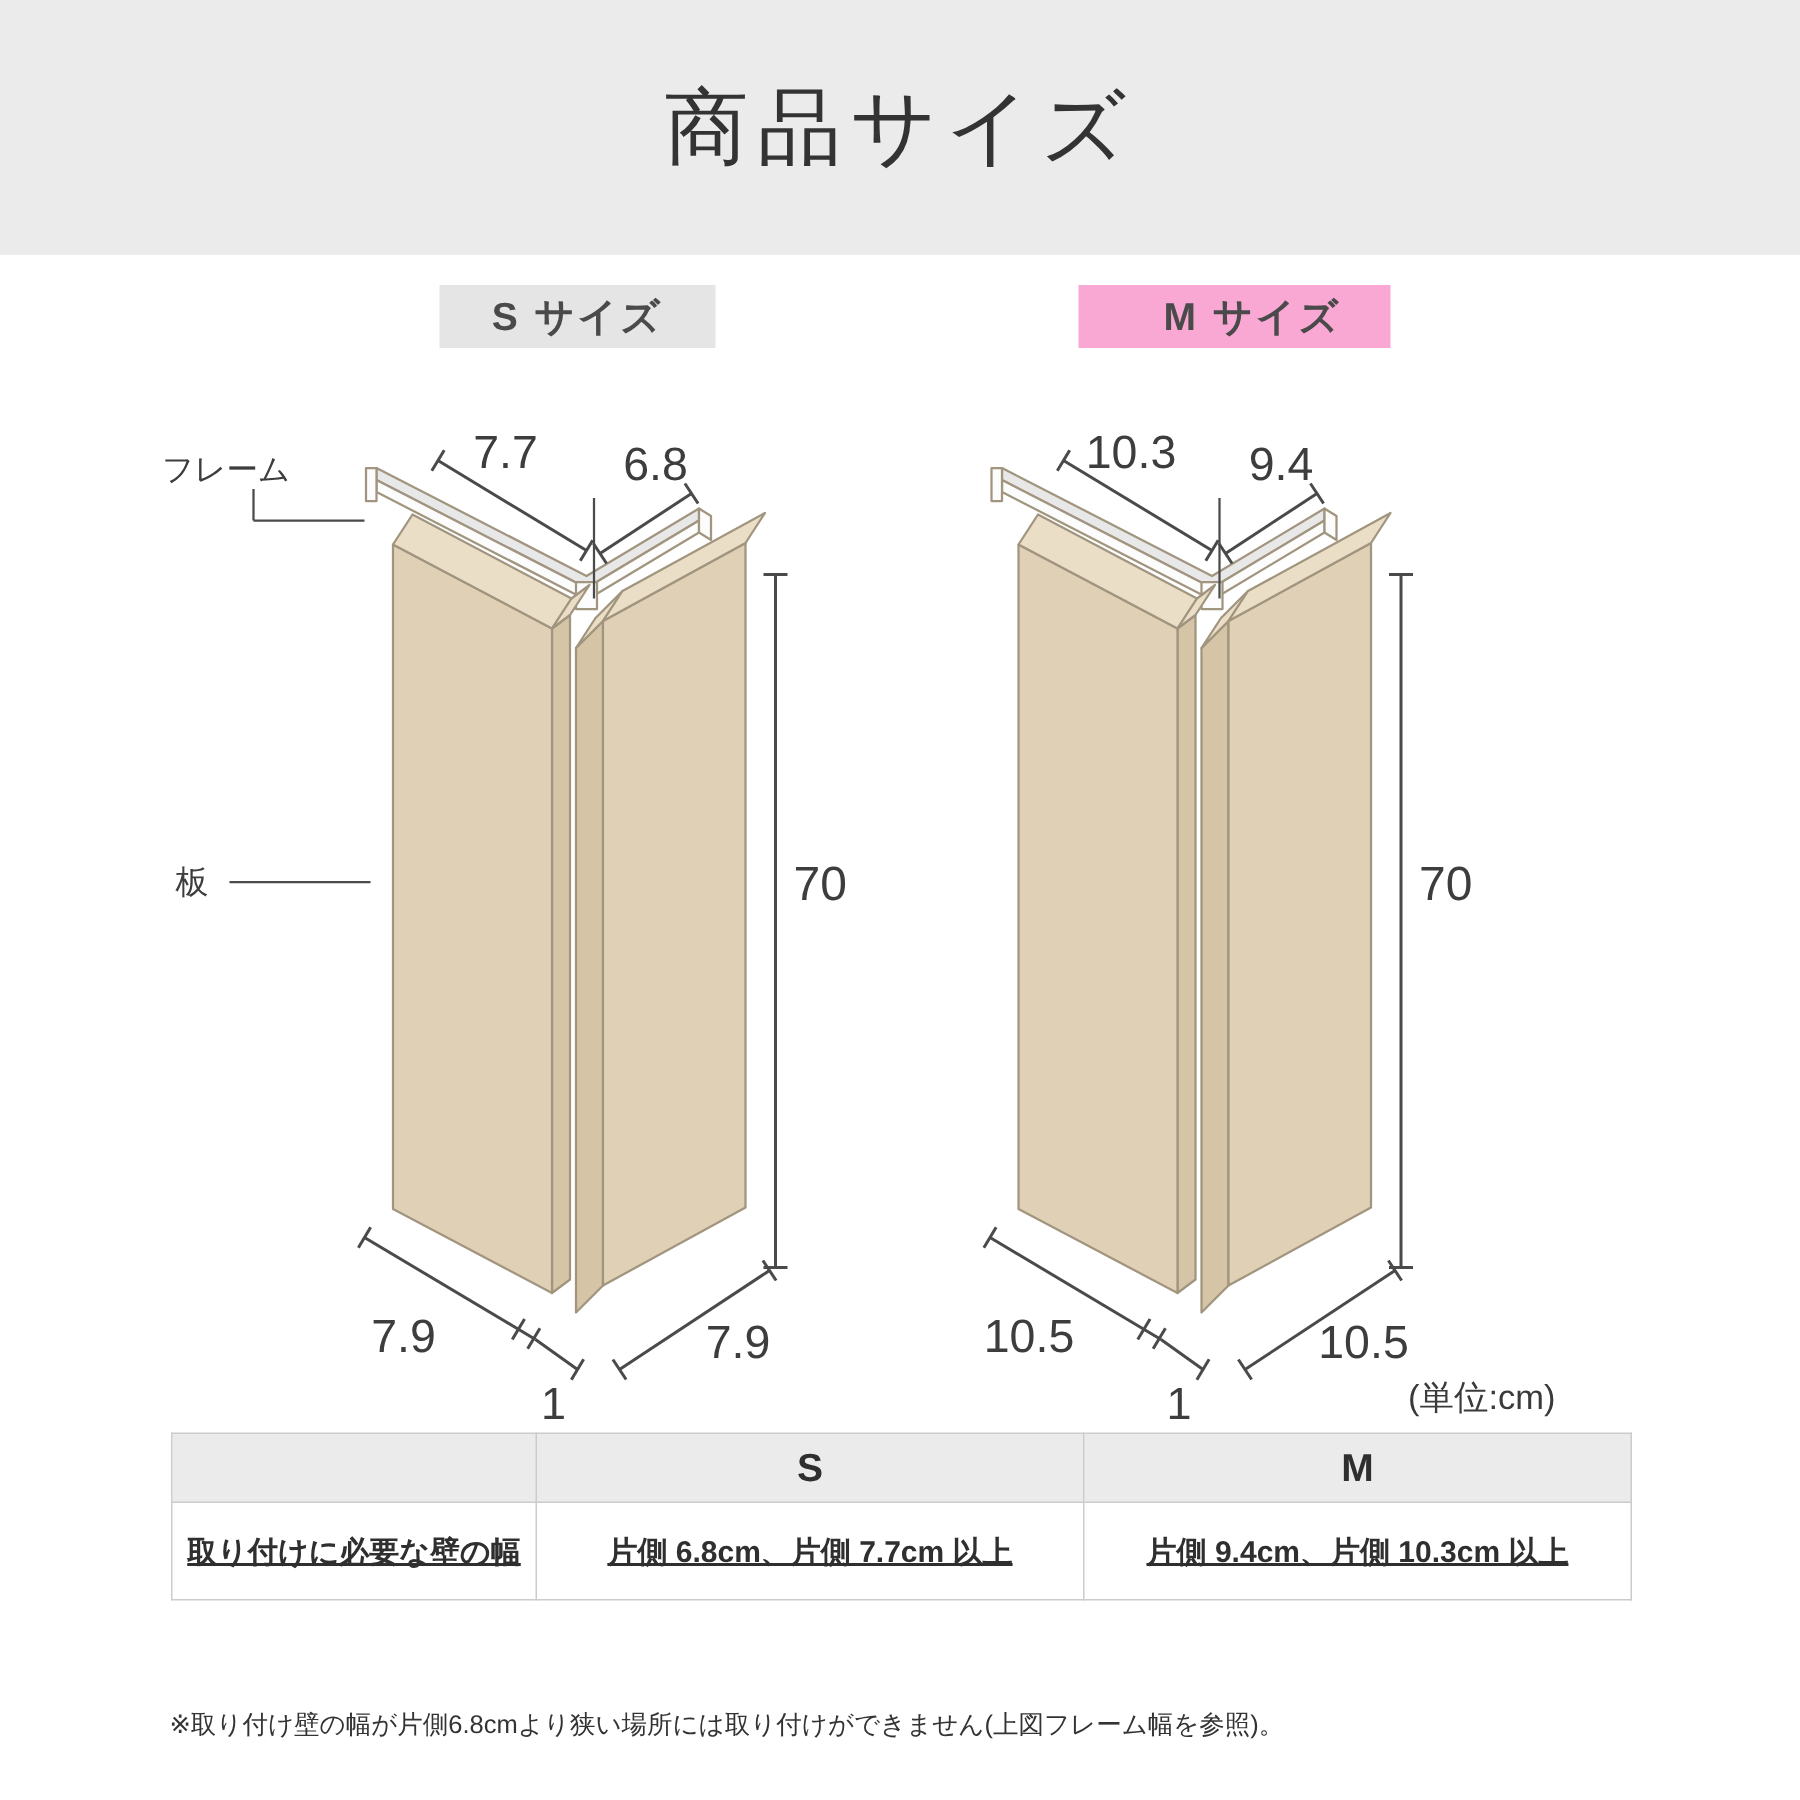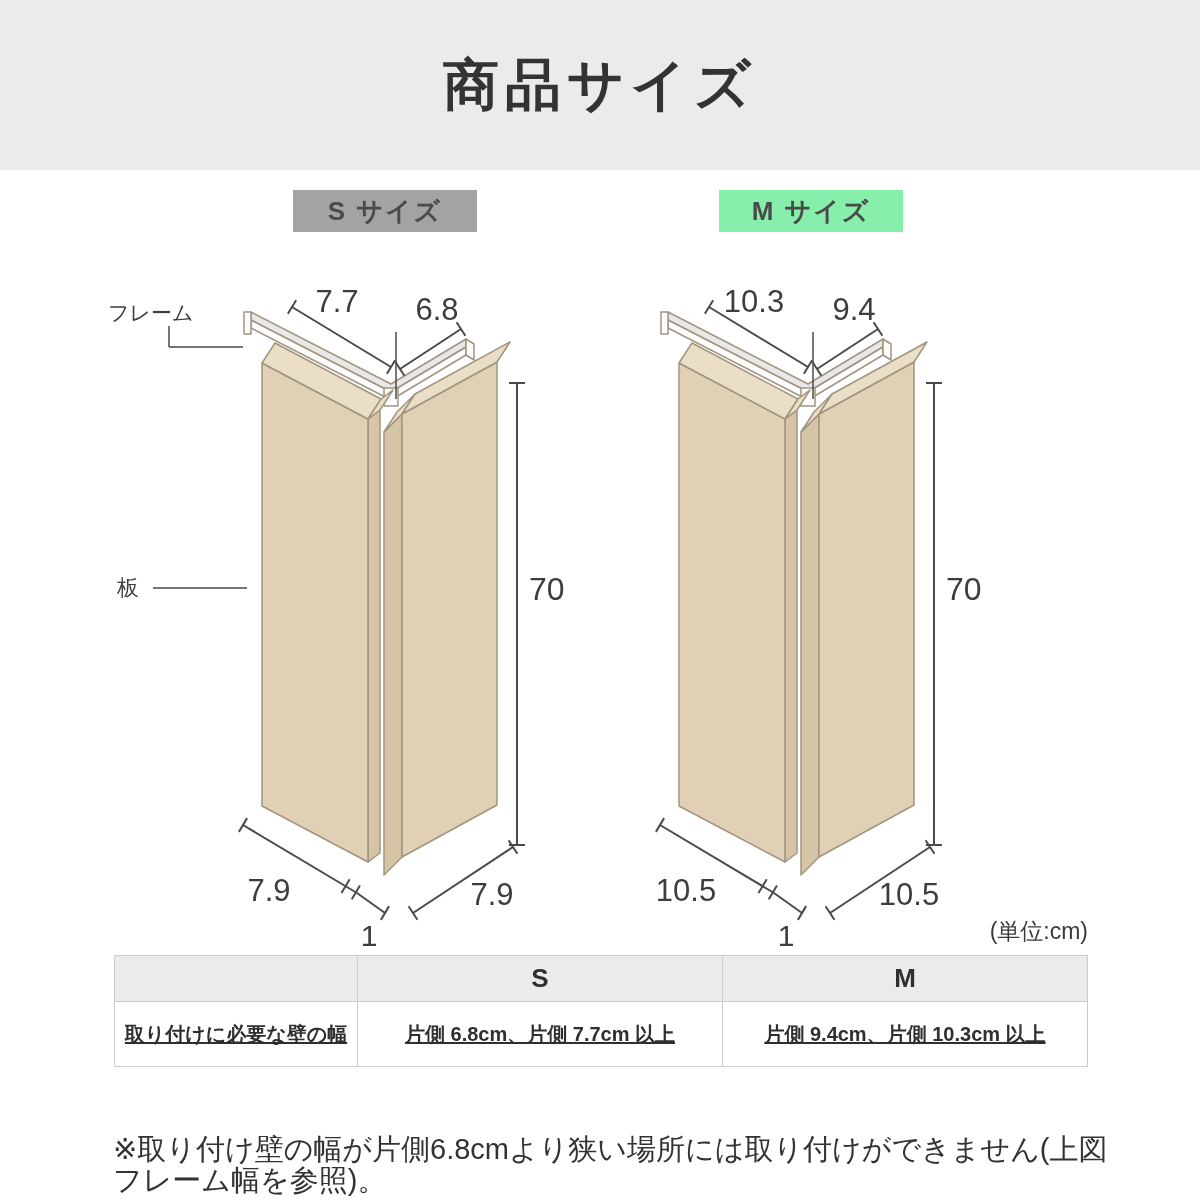--- a/index.html
+++ b/index.html
@@ -1,51 +1,51 @@
 <!DOCTYPE html>
 <html><head>
 <meta charset="utf-8">
 <style>
   html,body{margin:0;padding:0;background:#fff;}
   .page{position:relative;width:1200px;height:1200px;background:#ffffff;overflow:hidden;
         font-family:"Liberation Sans","DejaVu Sans",sans-serif;}
   .header-band{position:absolute;left:0;top:0;width:1200px;height:170px;background:#ebebeb;}
-  .page-title{width:100%;text-align:center;line-height:170px;font-size:56px;font-weight:700;
+  .page-title{width:100%;text-align:center;line-height:170px;font-size:56px;font-weight:400;
               color:#333333;letter-spacing:6px;}
   .size-badge{position:absolute;top:190px;width:184px;height:42px;background:#e8e8e8;
               color:#4a4a4a;font-size:26px;font-weight:700;text-align:center;line-height:42px;
               letter-spacing:2px;}
   #badge-s{left:293px;}
   #badge-m{left:719px;}
   .diagram{position:absolute;top:270px;width:500px;height:690px;}
   #diagram-s{left:85px;}
   #diagram-m{left:502px;}
-  .unit-note{position:absolute;top:916px;left:870px;width:218px;text-align:right;
+  .unit-note{position:absolute;top:916px;left:819px;width:218px;text-align:right;
              font-size:23px;color:#3a3a3a;}
   .size-table{position:absolute;left:114px;top:955px;width:973px;border-collapse:collapse;
               table-layout:fixed;}
   .size-table th,.size-table td{border:1px solid #cccccc;text-align:center;vertical-align:middle;
               color:#2f2f2f;padding:0;}
   .size-table th{background:#ebebeb;height:45px;font-size:26px;font-weight:700;}
   .size-table td{height:64px;font-size:20px;font-weight:700;background:#ffffff;text-decoration:underline;}
   .col1{width:243px;}.col2{width:365px;}.col3{width:365px;}
-  .footnotes{position:absolute;left:113px;top:1134px;width:1000px;font-size:29px;
+  .footnotes{position:absolute;left:113px;top:1134px;width:1000px;font-size:17px;
              line-height:31px;color:#333333;}
 </style>
 </head>
 <body>
 
 <div class="page">
 
   <div class="header-band" style="background: rgb(235, 235, 235);">
     <div class="page-title">商品サイズ</div>
   </div>
 
-  <div class="size-badge" id="badge-s" style="background: #a3a3a3;">S サイズ</div>
-  <div class="size-badge" id="badge-m" style="background: #86efac;">M サイズ</div>
+  <div class="size-badge" id="badge-s" style="background: #e5e5e5;">S サイズ</div>
+  <div class="size-badge" id="badge-m" style="background: #f9a8d4; padding-left: 24px;">M サイズ</div>
 
   <svg class="diagram" id="diagram-s" viewBox="0 0 500 690" xmlns="http://www.w3.org/2000/svg">
       <polygon points="166.0,42.0 306.0,114.0 381.0,69.0 381.0,77.0 306.0,122.0 166.0,50.0" fill="#e8e8e8" stroke="#a1957f" stroke-width="1.5" stroke-linejoin="round"></polygon>
       <polygon points="166.0,50.0 306.0,122.0 381.0,77.0 381.0,85.0 306.0,130.0 166.0,58.0" fill="#fcfcfc" stroke="#a1957f" stroke-width="1.5" stroke-linejoin="round"></polygon>
       <polygon points="159.0,42.0 166.0,42.0 166.0,64.0 159.0,64.0" fill="#fcfcfc" stroke="#a1957f" stroke-width="1.5" stroke-linejoin="round"></polygon>
       <polygon points="381.0,69.0 389.0,74.0 389.0,90.0 381.0,85.0" fill="#fcfcfc" stroke="#a1957f" stroke-width="1.5" stroke-linejoin="round"></polygon>
       <polygon points="299.0,118.0 313.0,118.0 313.0,136.0 299.0,136.0" fill="#fcfcfc" stroke="#a1957f" stroke-width="1.5" stroke-linejoin="round"></polygon>
       <polygon points="299.0,162.0 317.0,144.0 317.0,587.0 299.0,605.0" fill="#d6c4a6" stroke="#a1957f" stroke-width="1.5" stroke-linejoin="round"></polygon>
       <polygon points="317.0,144.0 412.0,92.0 412.0,535.0 317.0,587.0" fill="#e0d0b6" stroke="#a1957f" stroke-width="1.5" stroke-linejoin="round"></polygon>
       <polygon points="299.0,162.0 317.0,144.0 330.0,124.0 312.0,142.0" fill="#eadec7" stroke="#a1957f" stroke-width="1.5" stroke-linejoin="round"></polygon>

